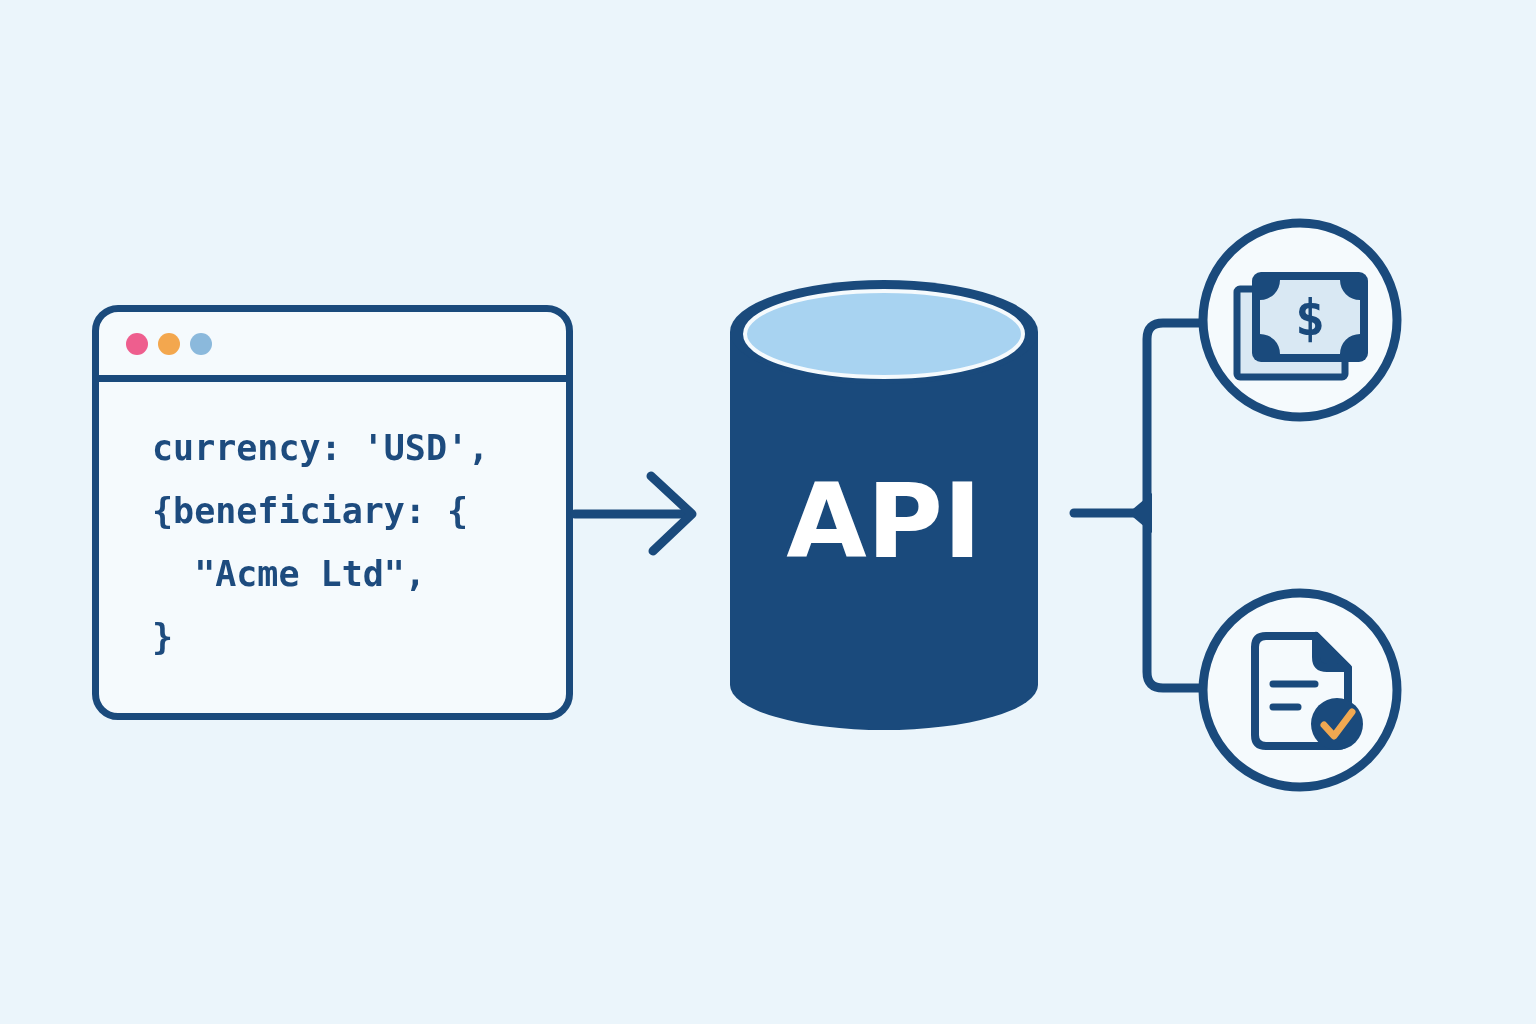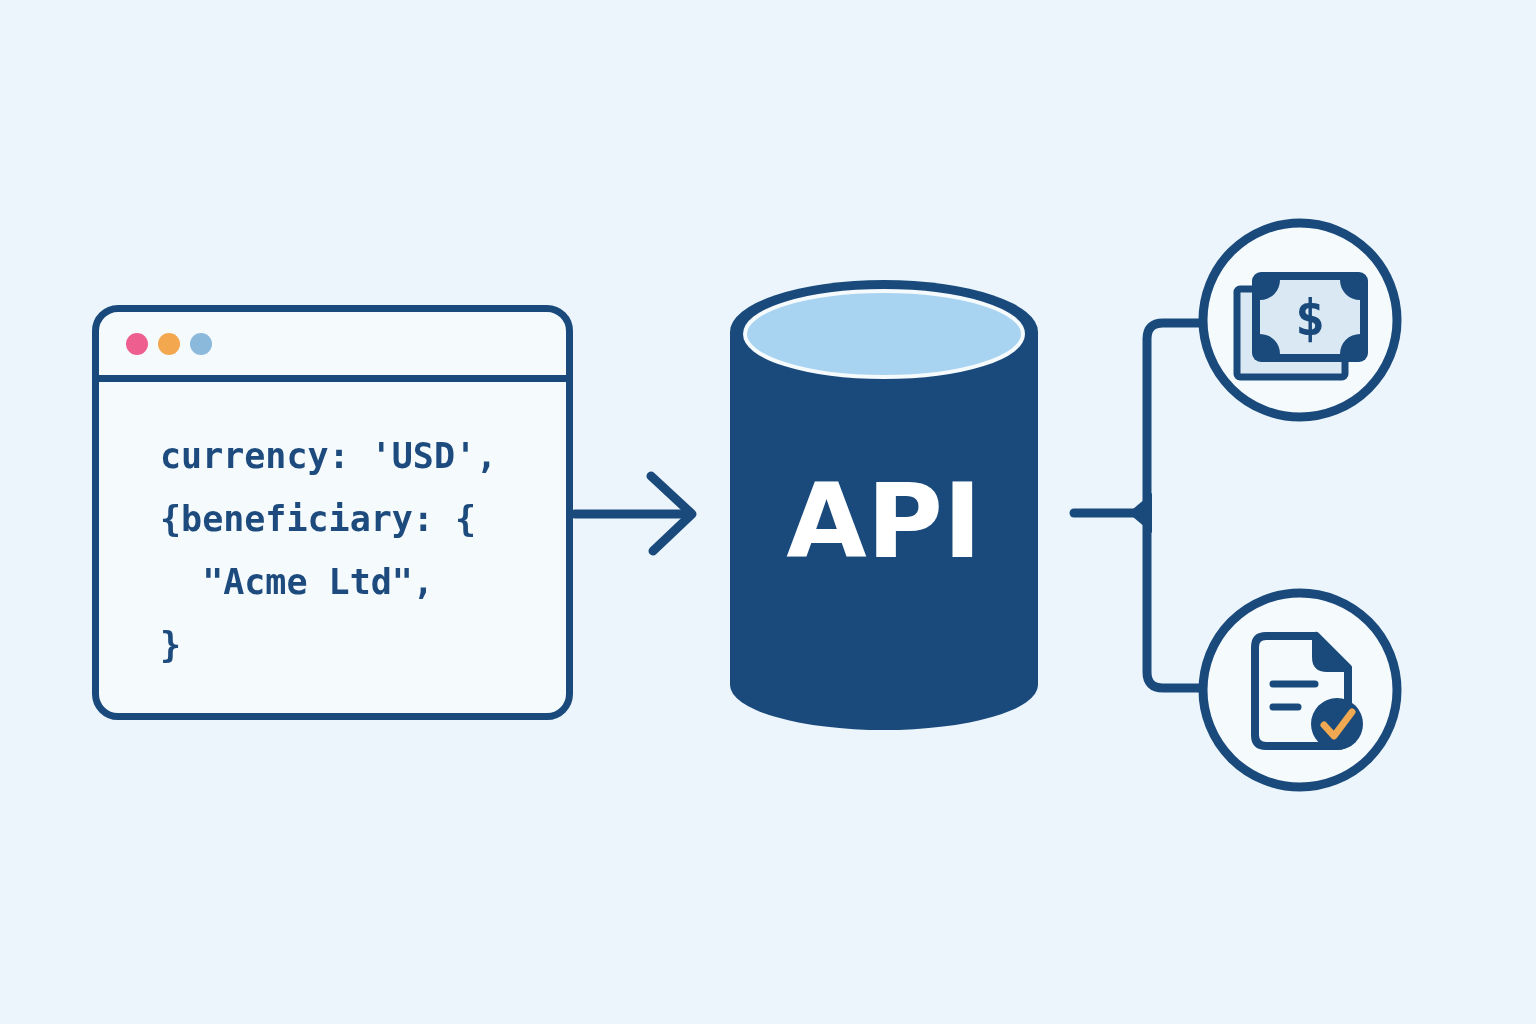--- a/index.html
+++ b/index.html
@@ -35,21 +35,21 @@
   .dot {
     width: 22px; height: 22px;
     border-radius: 50%;
     margin-right: 10px;
     display: inline-block;
   }
   .dot-red    { background: #ee5e8e; }
   .dot-yellow { background: #f3a74e; }
   .dot-blue   { background: #8bb9dc; }
   .code-block {
-    margin: 8px;
+    margin: 0;
     padding: 35px 0 0 53px;
     font-family: "DejaVu Sans Mono", "Liberation Mono", monospace;
     font-size: 35px;
     font-weight: bold;
     line-height: 63px;
     color: #1d4b7e;
   }
   .code-line { white-space: pre; }
   .api-label-svg {
     font-family: "DejaVu Sans", "Liberation Sans", sans-serif;

